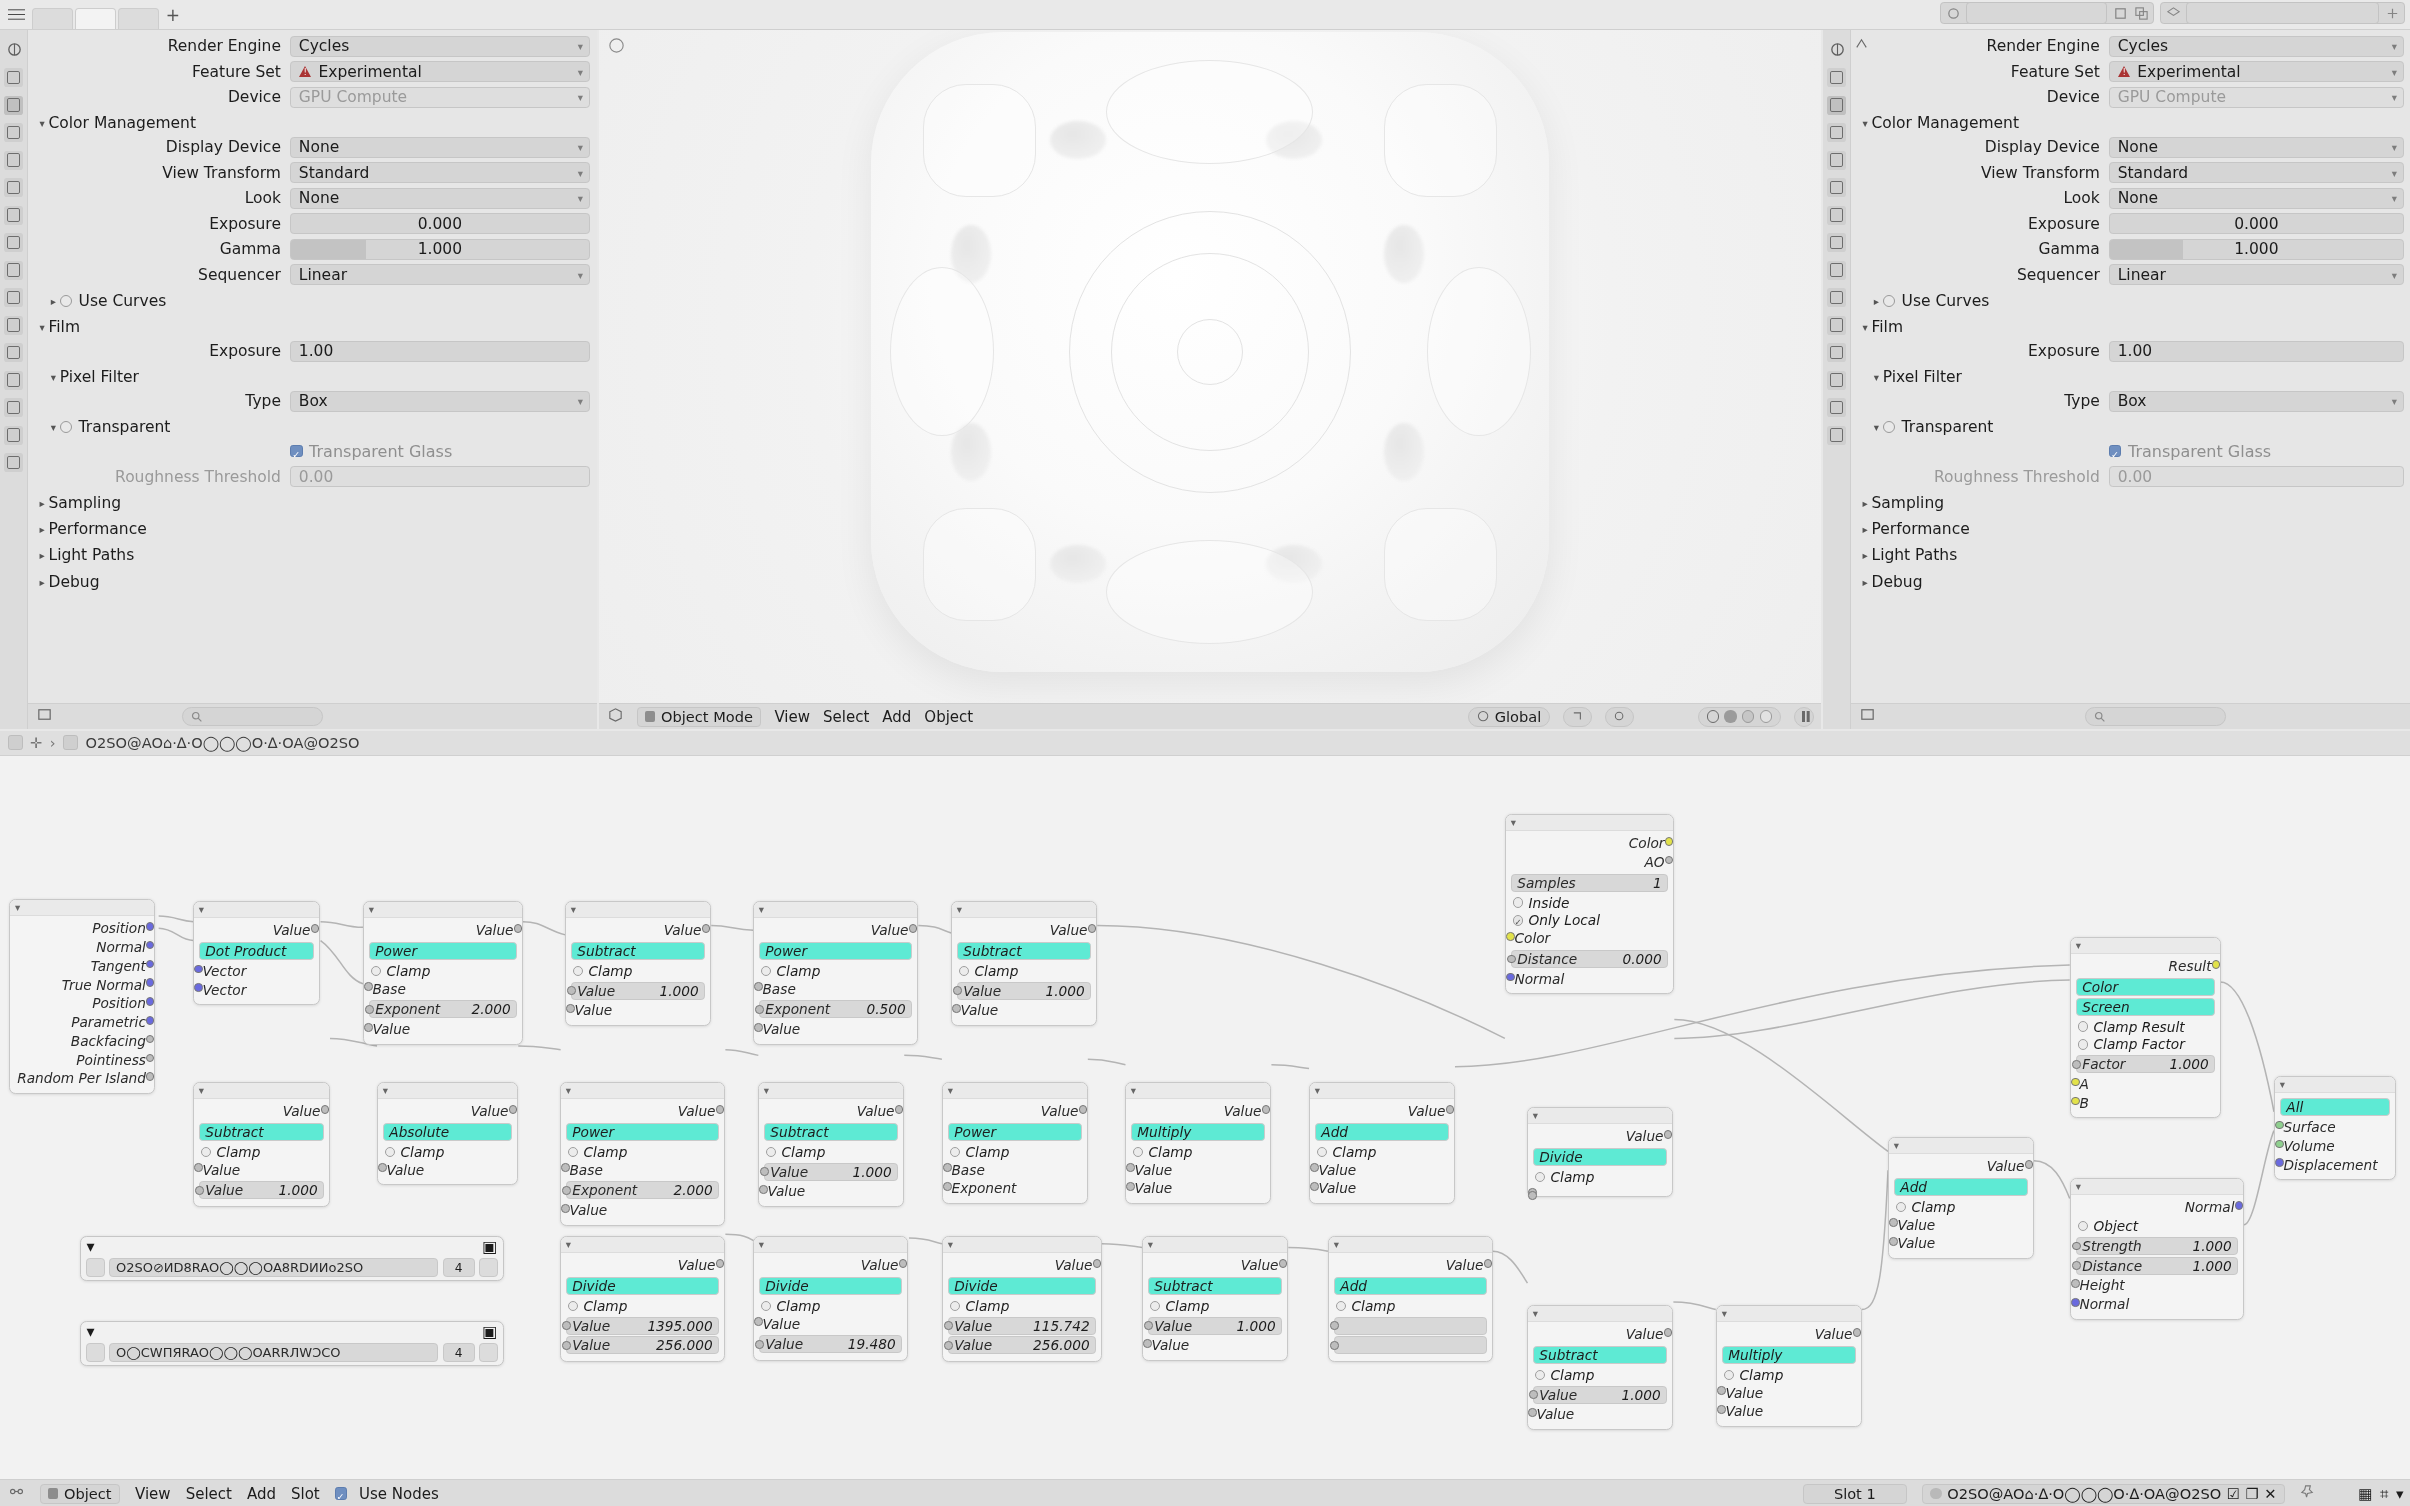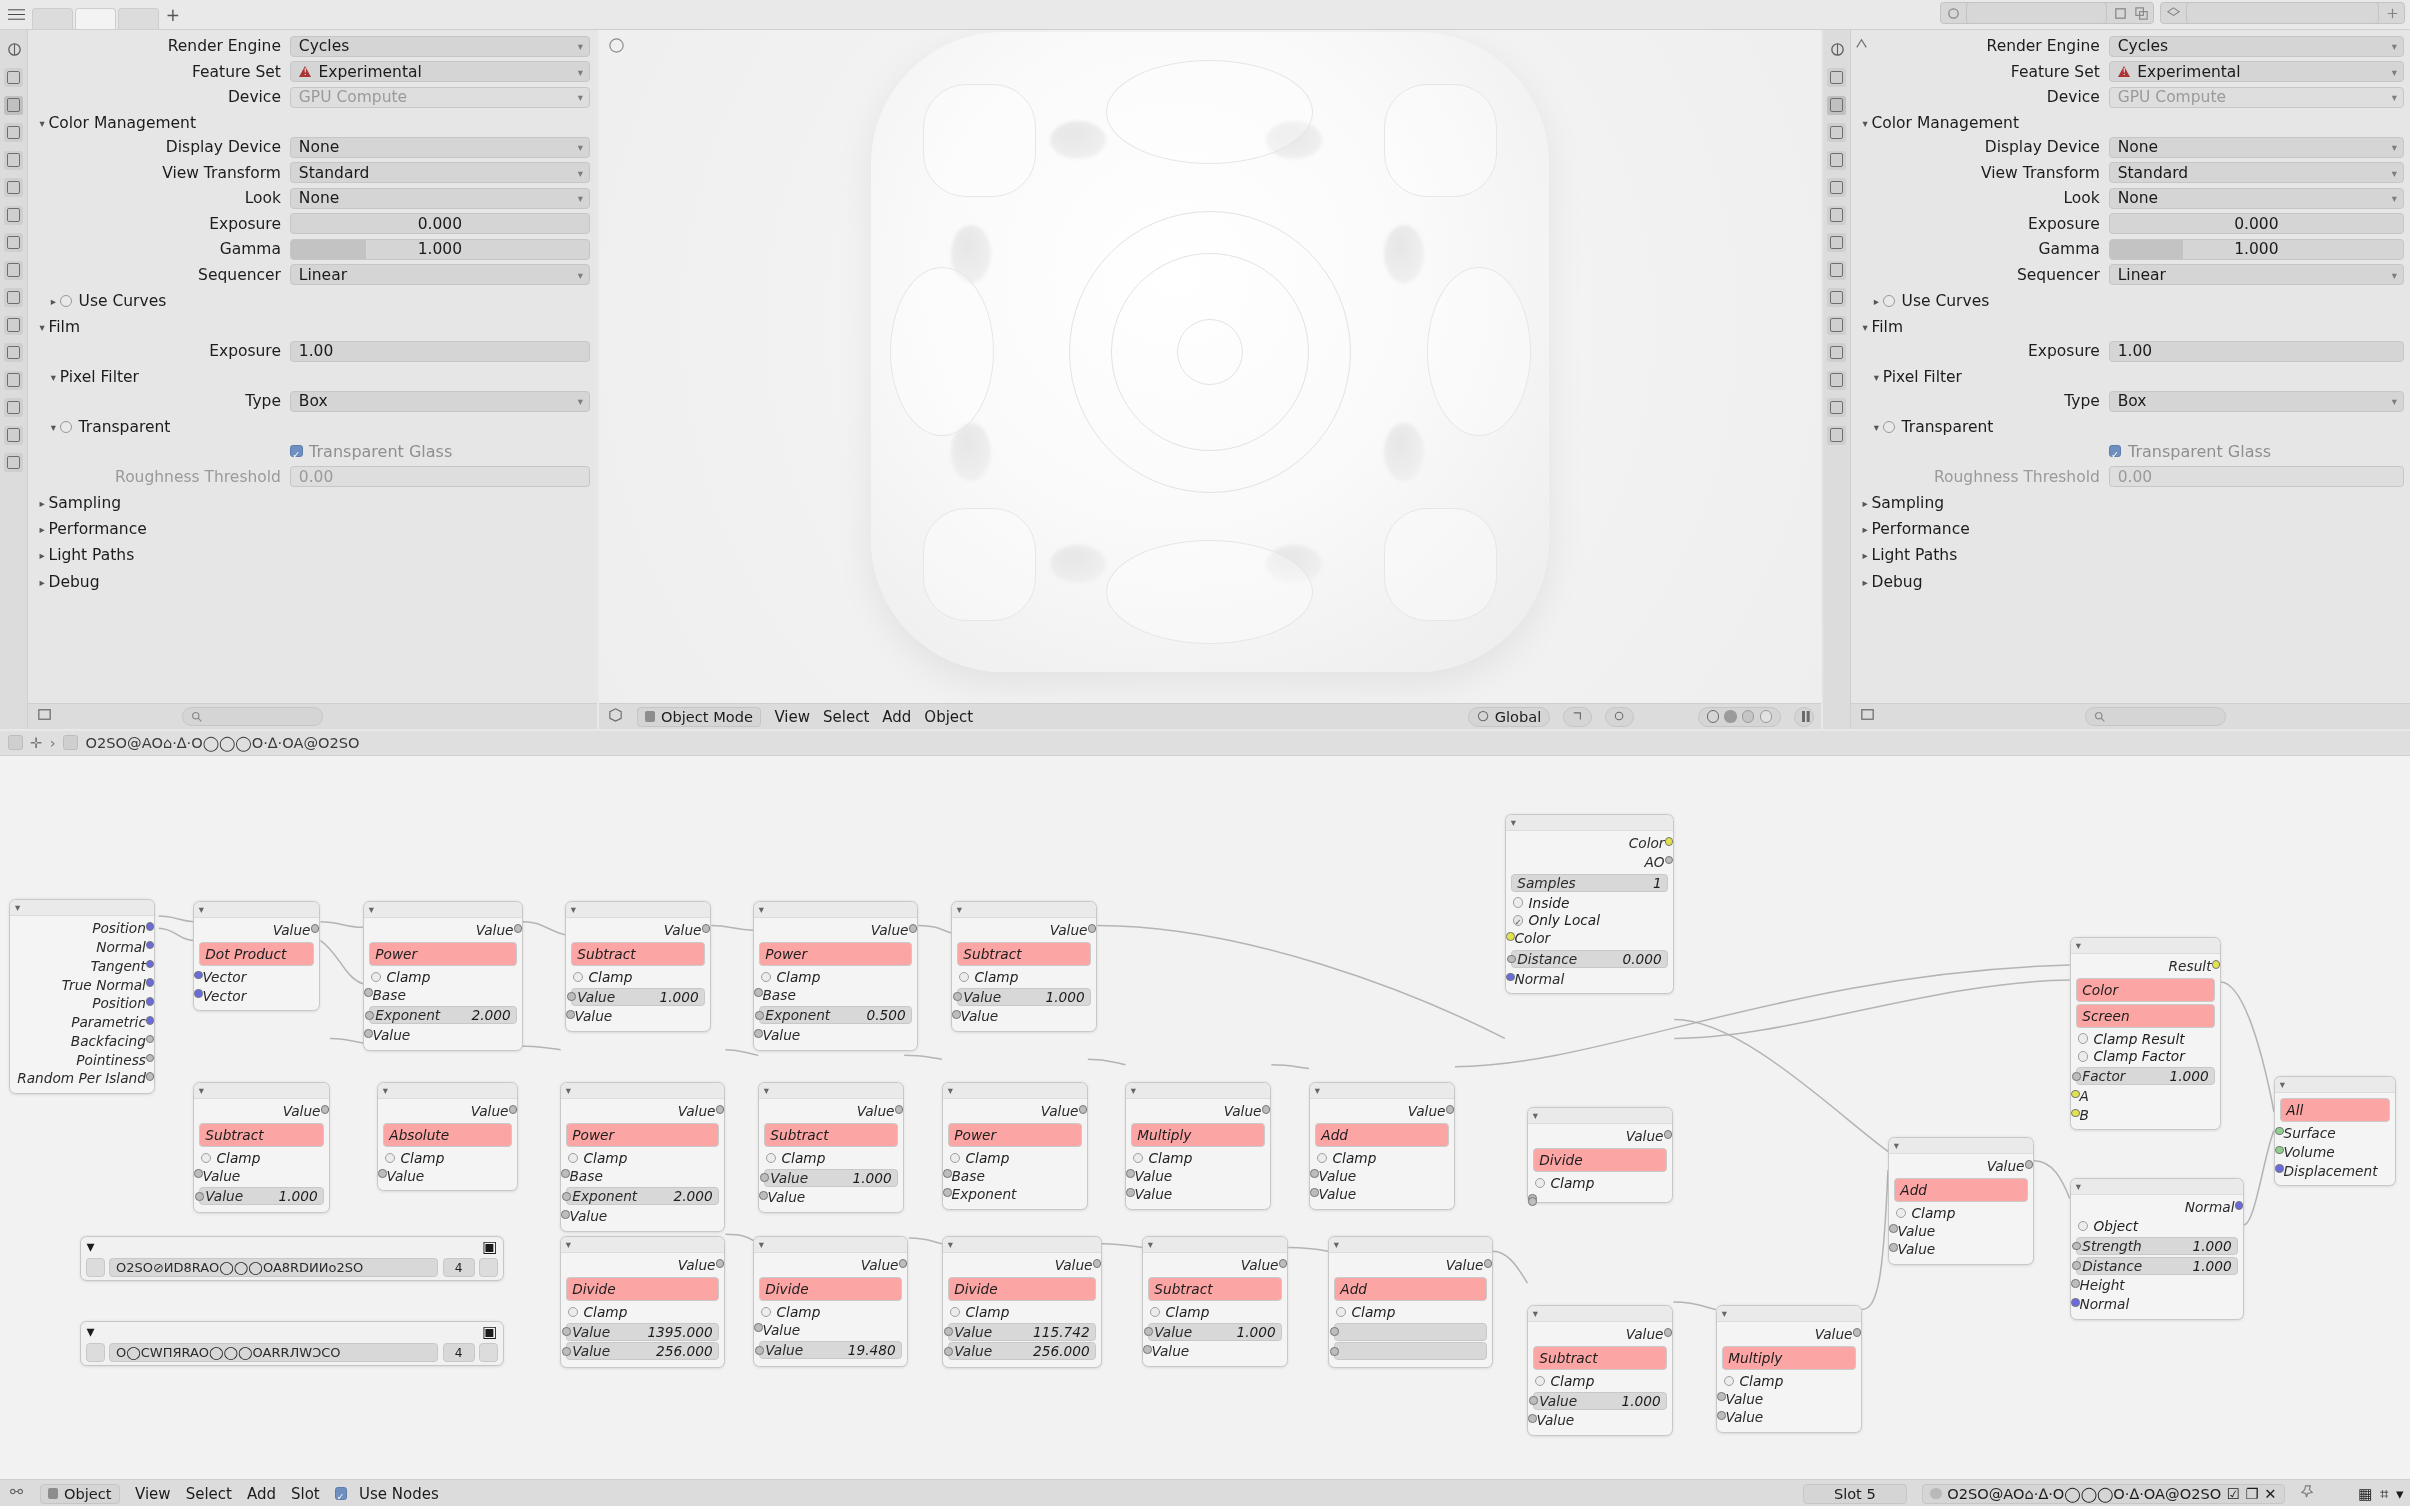--- a/index.html
+++ b/index.html
@@ -135,21 +135,21 @@
     box-shadow: 0 0.9px 2.8px rgba(0,0,0,.10); font-size: 13.7px; overflow: visible;
   }
   .node .nhead {
     height: 16px; background: #eaeaea; border-bottom: 0.9px solid #dcdcdc; border-radius: 5.6px 5.6px 0 0;
     display: flex; align-items: center; padding: 0 4.7px; color: #666; font-size: 10.4px;
   }
   .node .nbody { padding: 3.8px 4.7px 4.7px 4.7px; font-style: italic; }
   .node .out { text-align: right; padding: 0.9px 3.8px 1.9px 0; color: #2a2a2a; }
   .node .inp { padding: 0.9px 0 1.9px 3.8px; color: #2a2a2a; }
   .node .sel {
-    height: 24px; background: #fca5a5; border: 0.9px solid #cacaca; border-radius: 3.8px;
+    height: 18px; background: #5eead4; border: 0.9px solid #cacaca; border-radius: 3.8px;
     display: flex; align-items: center; padding: 0 5.6px; margin: 1.9px 0; color: #1d1d1d;
   }
   .node .val {
     height: 18px; background: #d8d8d8; border: 0.9px solid #c8c8c8; border-radius: 3.8px;
     display: flex; align-items: center; justify-content: space-between; padding: 0 5.6px; margin: 1.9px 0;
   }
   .node .val .vl { color: #2a2a2a; }
   .node .val .vr { color: #1d1d1d; }
   .node .cbrow { display: flex; align-items: center; padding: 0.9px 0 0.9px 1.9px; }
   .node .cb { width: 10.4px; height: 10.4px; border-radius: 50%; border: 1.3px solid #9f9f9f; background: #ececec; margin-right: 5.6px; }
@@ -1311,21 +1311,21 @@
       <span>View</span>
       <span>Select</span>
       <span>Add</span>
       <span>Slot</span>
       <span style="display:flex;align-items:center;gap:5.6px;">
         <span class="chk sq on"></span>
         <span>Use Nodes</span>
       </span>
       <div style="flex:1"></div>
       <div class="pill" style="width:104px; justify-content:center;">
-        <span>Slot 5</span>
+        <span>Slot 1</span>
       </div>
       <div class="pill" style="min-width:273px;">
         <span style="width:11.3px;height:11.3px;border-radius:50%;background:#b9b9b9;display:inline-block"></span>
         <span>O2SO@AO⌂·∆·O◯◯◯O·∆·OA@O2SO</span>
         <span>☑</span>
         <span>❐</span>
         <span>✕</span>
       </div>
       <div style="width:22.6px">
         <svg width="15" height="15" viewBox="0 0 16 16">

